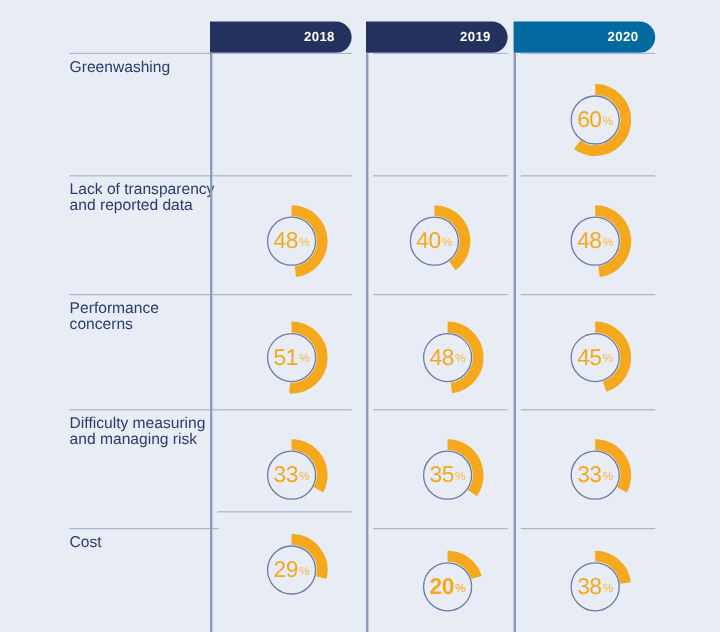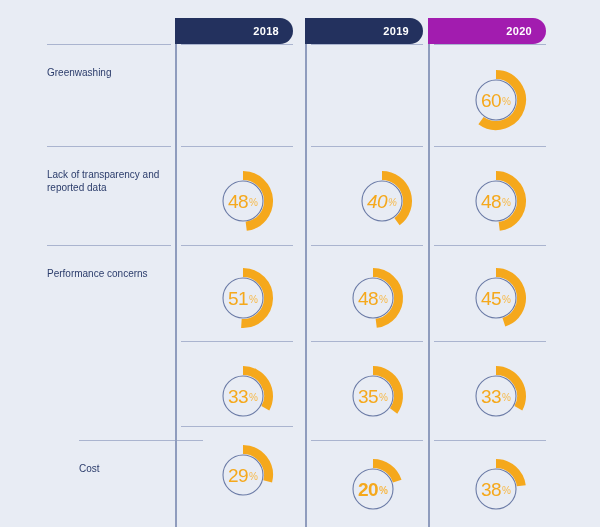--- a/index.html
+++ b/index.html
@@ -37,25 +37,25 @@
   }
 
   
   .label-col{
     position:absolute;
     left:42px;top:0;
     width:124px;height:527px;
   }
   .row-label{
     position:absolute;
-    left:5px;width:124px;
+    left:16px;width:124px;
     box-sizing:border-box;
     border-top:1px solid #aab4cf;
-    padding-top:21px;
-    font-size:10px;
+    padding-top:4px;
+    font-size:13px;
     line-height:13px;
     color:#2b3c6b;
   }
 
   
   .data-col{
     position:absolute;
     top:44px;
     height:483px;
   }
@@ -105,29 +105,30 @@
 
 <div id="chart-root">
 
   <div class="header-row">
       <div class="year-pill" style="left: 175px; width: 118px; background: rgb(35, 49, 94);">
         <span>2018</span>
       </div>
       <div class="year-pill" style="left: 305px; width: 118px; background: rgb(35, 49, 94);">
         <span>2019</span>
       </div>
-      <div class="year-pill" style="left: 428px; width: 118px; background: #a21caf;">
+      <div class="year-pill" style="left: 428px; width: 118px; background: #0369a1;">
         <span>2020</span>
       </div>
     </div>
   <div class="label-col">
       <div class="row-label" style="top: 44px; height: 102px; border-top-color: rgb(170, 180, 207); color: rgb(43, 60, 107);"><span>Greenwashing</span></div>
       <div class="row-label" style="top: 146px; height: 99px; border-top-color: rgb(170, 180, 207); color: rgb(43, 60, 107);"><span>Lack of transparency and reported data</span></div>
       <div class="row-label" style="top: 245px; height: 96px; border-top-color: rgb(170, 180, 207); color: rgb(43, 60, 107);"><span>Performance concerns</span></div>
-      <div class="row-label" style="top: 440px; height: 87px; border-top-color: rgb(170, 180, 207); color: rgb(43, 60, 107); margin-left: 32px;"><span>Cost</span></div>
+      <div class="row-label" style="top: 341px; height: 99px; border-top-color: rgb(170, 180, 207); color: rgb(43, 60, 107);"><span>Difficulty measuring and managing risk</span></div>
+      <div class="row-label" style="top: 440px; height: 87px; border-top-color: rgb(170, 180, 207); color: rgb(43, 60, 107);"><span>Cost</span></div>
     </div>
 
 <div class="data-col" style="left: 175px; width: 118px;">
       <div class="col-rule" style="left: 0px; background: rgb(143, 156, 189);"></div>
       <div class="cell" style="left: 6px; width: 112px; top: 0px; height: 102px; border-top-color: rgb(170, 180, 207);"></div>
       <div class="cell" style="left: 6px; width: 112px; top: 102px; height: 99px; border-top-color: rgb(170, 180, 207);">
         <div class="donut" style="width: 62px; height: 62px; left: 31px; top: 23px;">
           <svg width="62" height="62" viewBox="0 0 62 62">
             <path d="M 31.00 5.50 A 25.5 25.5 0 0 1 34.20 56.30" fill="none" stroke="#f5a81c" stroke-width="9" stroke-linecap="butt"></path>
             <circle cx="31" cy="31" r="20" fill="#e8ecf4" stroke="#6b7ba6" stroke-width="1.1"></circle>
@@ -172,21 +173,21 @@
             <span class="donut-value" style="color: rgb(245, 168, 28);">29</span>
             <span class="donut-pct">%</span>
           </div>
         </div>
       </div>
     </div>
     <div class="data-col" style="left: 305px; width: 118px;">
       <div class="col-rule" style="left: 0px; background: rgb(143, 156, 189);"></div>
       <div class="cell" style="left: 6px; width: 112px; top: 0px; height: 102px; border-top-color: rgb(170, 180, 207);"></div>
       <div class="cell" style="left: 6px; width: 112px; top: 102px; height: 99px; border-top-color: rgb(170, 180, 207);">
-        <div class="donut" style="width: 62px; height: 62px; left: 40px; top: 23px; font-style: italic;">
+        <div class="donut" style="width: 62px; height: 62px; left: 20px; top: 23px;">
           <svg width="62" height="62" viewBox="0 0 62 62">
             <path d="M 31.00 5.50 A 25.5 25.5 0 0 1 45.99 51.63" fill="none" stroke="#f5a81c" stroke-width="9" stroke-linecap="butt"></path>
             <circle cx="31" cy="31" r="20" fill="#e8ecf4" stroke="#6b7ba6" stroke-width="1.1"></circle>
           </svg>
           <div class="donut-label">
             <span class="donut-value" style="color: rgb(245, 168, 28);">40</span>
             <span class="donut-pct">%</span>
           </div>
         </div>
       </div>

